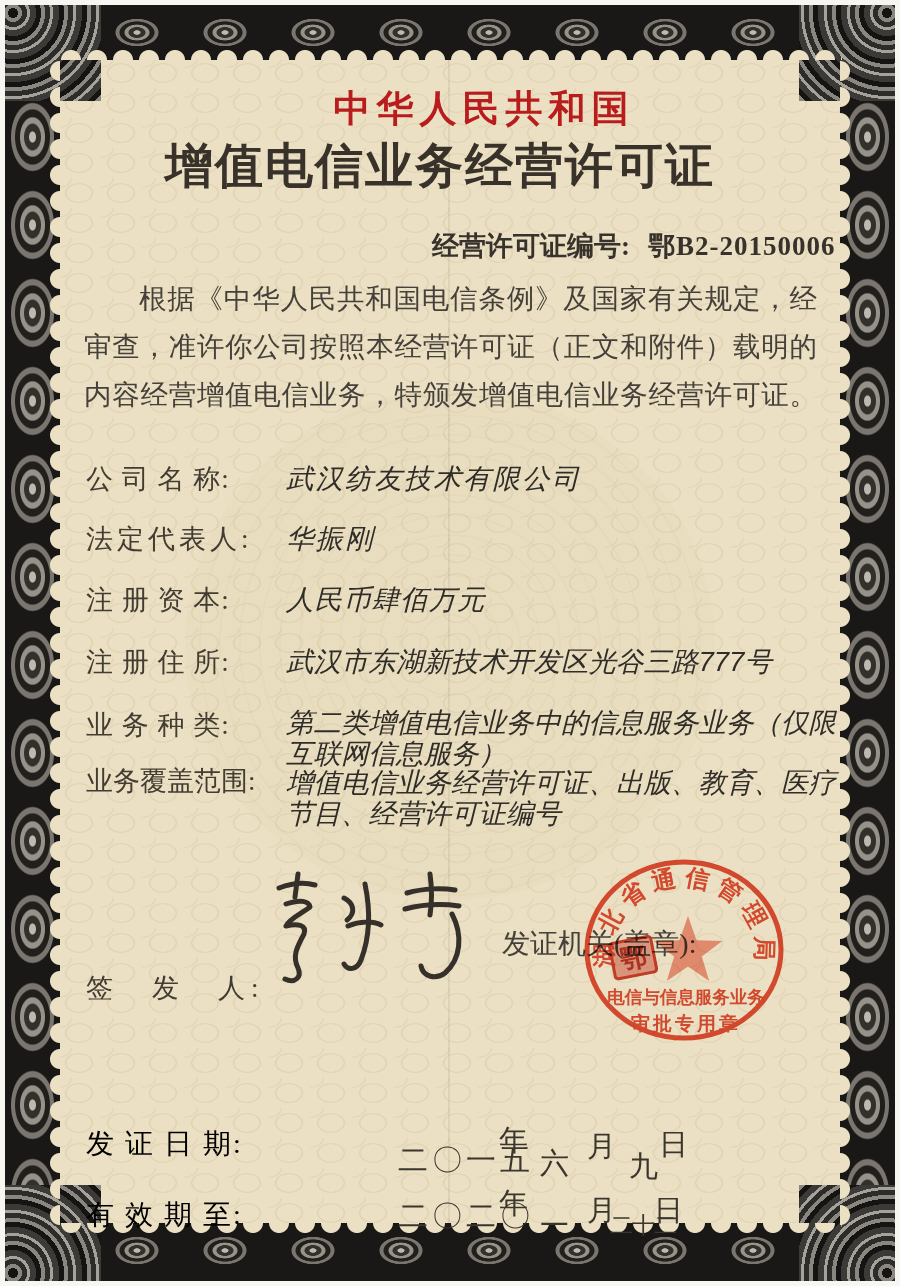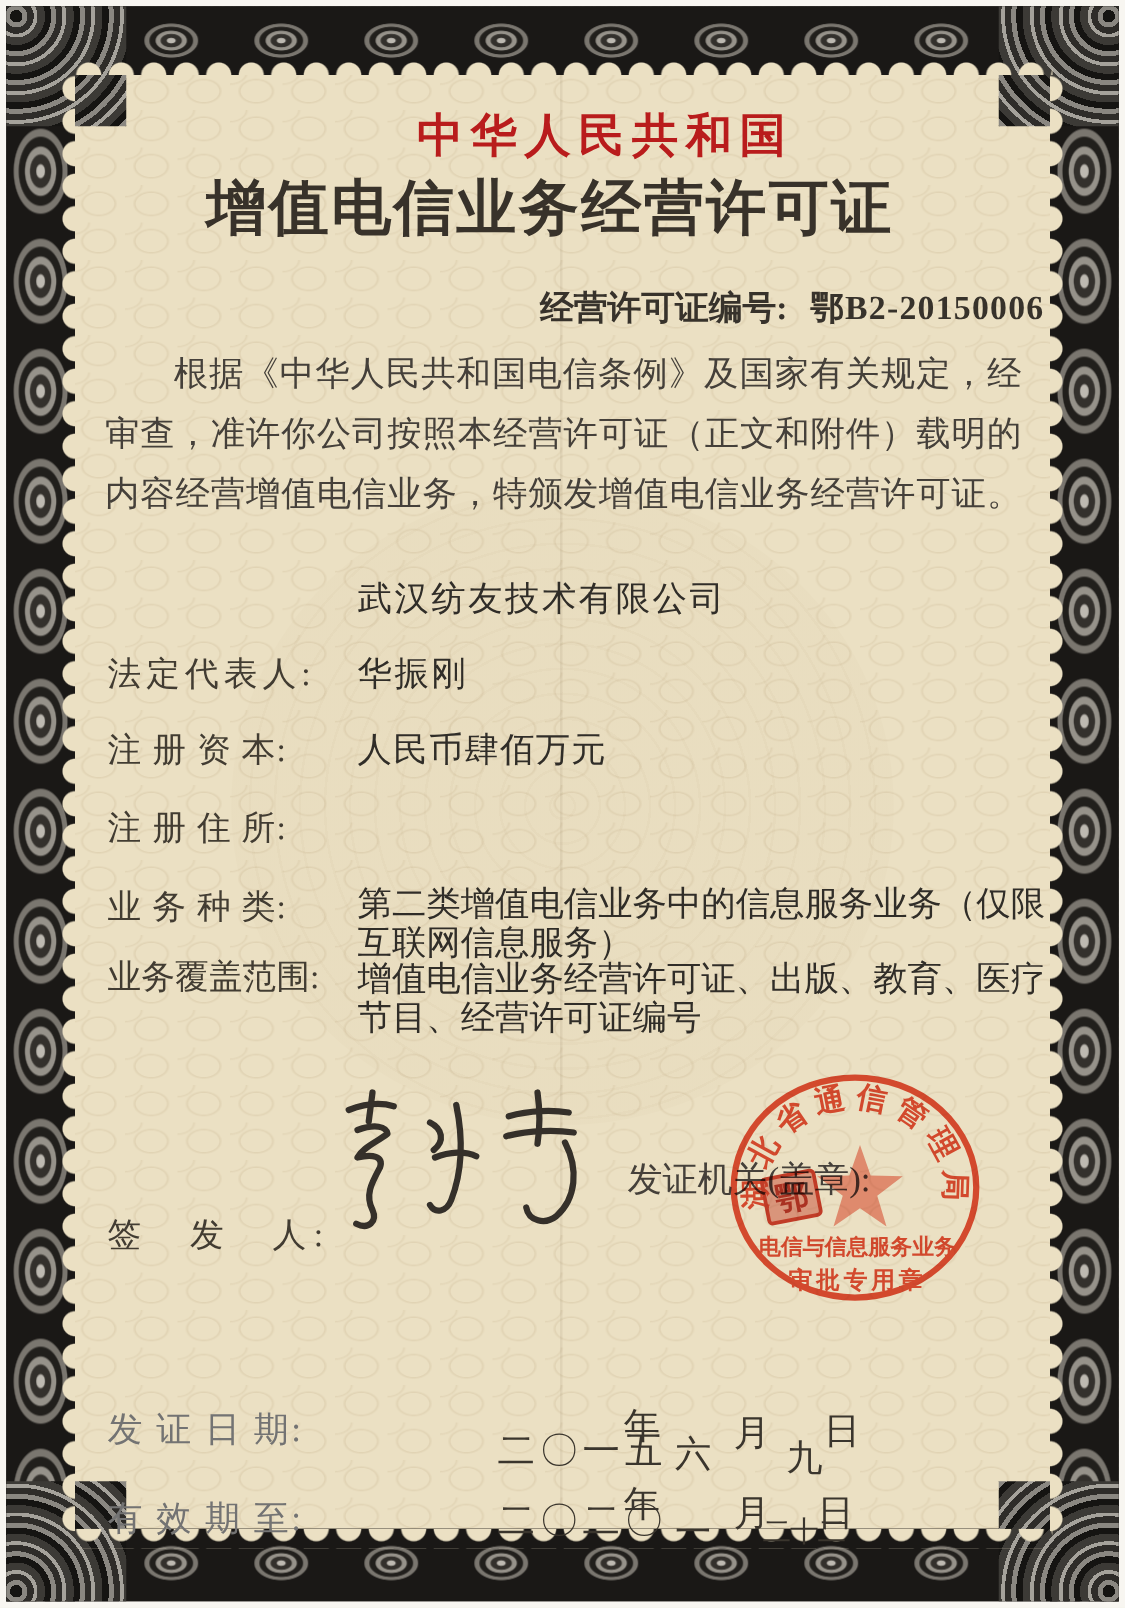--- a/index.html
+++ b/index.html
@@ -43,24 +43,24 @@
         background:repeating-radial-gradient(circle,rgba(150,118,70,.05) 0 9px,rgba(150,118,70,.12) 9px 11px,rgba(150,118,70,.05) 11px 20px);}
   .crease{position:absolute;left:448px;top:60px;bottom:63px;width:2px;background:rgba(120,98,66,.10);}
   
   .abs{position:absolute;}
   .title1{left:0;width:880px;top:84px;text-align:center;font-size:37px;font-weight:bold;color:#b91c1c;letter-spacing:6px;padding-left:44px;}
   .title2{left:0;width:880px;top:134px;text-align:center;font-size:48px;font-weight:bold;color:#38322a;letter-spacing:2px;}
   .licrow{left:396px;top:228px;font-size:27px;font-weight:bold;color:#37322b;margin-left:36px;}
   .licrow .num{margin-left:18px;letter-spacing:1px;}
   .para{left:84px;width:733px;font-size:27.5px;color:#45403a;text-align:justify;text-align-last:justify;}
   .label{left:86px;font-size:27px;color:#423c32;letter-spacing:1px;white-space:nowrap;}
-  .value{left:286px;font-size:27.5px;color:#302d28;font-family:"Liberation Sans","DejaVu Sans",sans-serif;font-weight:500;white-space:nowrap;}
+  .value{left:286px;font-size:27.5px;color:#302d28;font-family:"Liberation Sans","DejaVu Sans",sans-serif;font-weight:500;white-space:nowrap;font-style:italic;}
   .vwrap{line-height:31px;white-space:nowrap;}
   .lwrap{line-height:28.5px;}
-  .datelabel{left:86px;font-size:28px;color:#737373;letter-spacing:2px;text-align:right;}
+  .datelabel{left:86px;font-size:28px;color:#000000;letter-spacing:2px;text-align:right;}
   .dtok{position:absolute;color:#3a352d;font-size:29px;}
   .sig-svg{position:absolute;left:252px;top:862px;}
   .seal-svg{position:absolute;left:572px;top:838px;mix-blend-mode:multiply;opacity:.93;}
 </style>
 </head>
 <body>
 
 <div class="page">
 
   <div class="paper"></div>
@@ -84,29 +84,31 @@
   <div class="abs title2">增值电信业务经营许可证</div>
 
   <div class="abs licrow">
     <span>经营许可证编号:</span><span class="num">鄂B2-20150006</span>
   </div>
 
   <div class="abs para" style="top:281px;padding-left:55px;width:678px;">根据《中华人民共和国电信条例》及国家有关规定，经</div>
   <div class="abs para" style="top:329px;">审查，准许你公司按照本经营许可证（正文和附件）载明的</div>
   <div class="abs para" style="top:377px;">内容经营增值电信业务，特颁发增值电信业务经营许可证。</div>
 
+  <div class="abs label" style="top:461px;">公 司 名 称:</div>
   <div class="abs value" style="top:461px;letter-spacing:2px;">武汉纺友技术有限公司</div>
 
   <div class="abs label" style="top:521px;letter-spacing:4px;">法定代表人:</div>
   <div class="abs value" style="top:521px;letter-spacing:2px;">华振刚</div>
 
   <div class="abs label" style="top:582px;">注 册 资 本:</div>
   <div class="abs value" style="top:582px;letter-spacing:1px;">人民币肆佰万元</div>
 
   <div class="abs label" style="top:644px;">注 册 住 所:</div>
+  <div class="abs value" style="top:644px;">武汉市东湖新技术开发区光谷三路777号</div>
 
   <div class="abs label" style="top:707px;">业 务 种 类:</div>
   <div class="abs value vwrap" style="top:707px;">
     <div>第二类增值电信业务中的信息服务业务（仅限</div>
     <div>互联网信息服务）</div>
   </div>
 
   <div class="abs label lwrap" style="top:767px;letter-spacing:0;">
     <div>业务覆盖范围:</div>
   </div>

